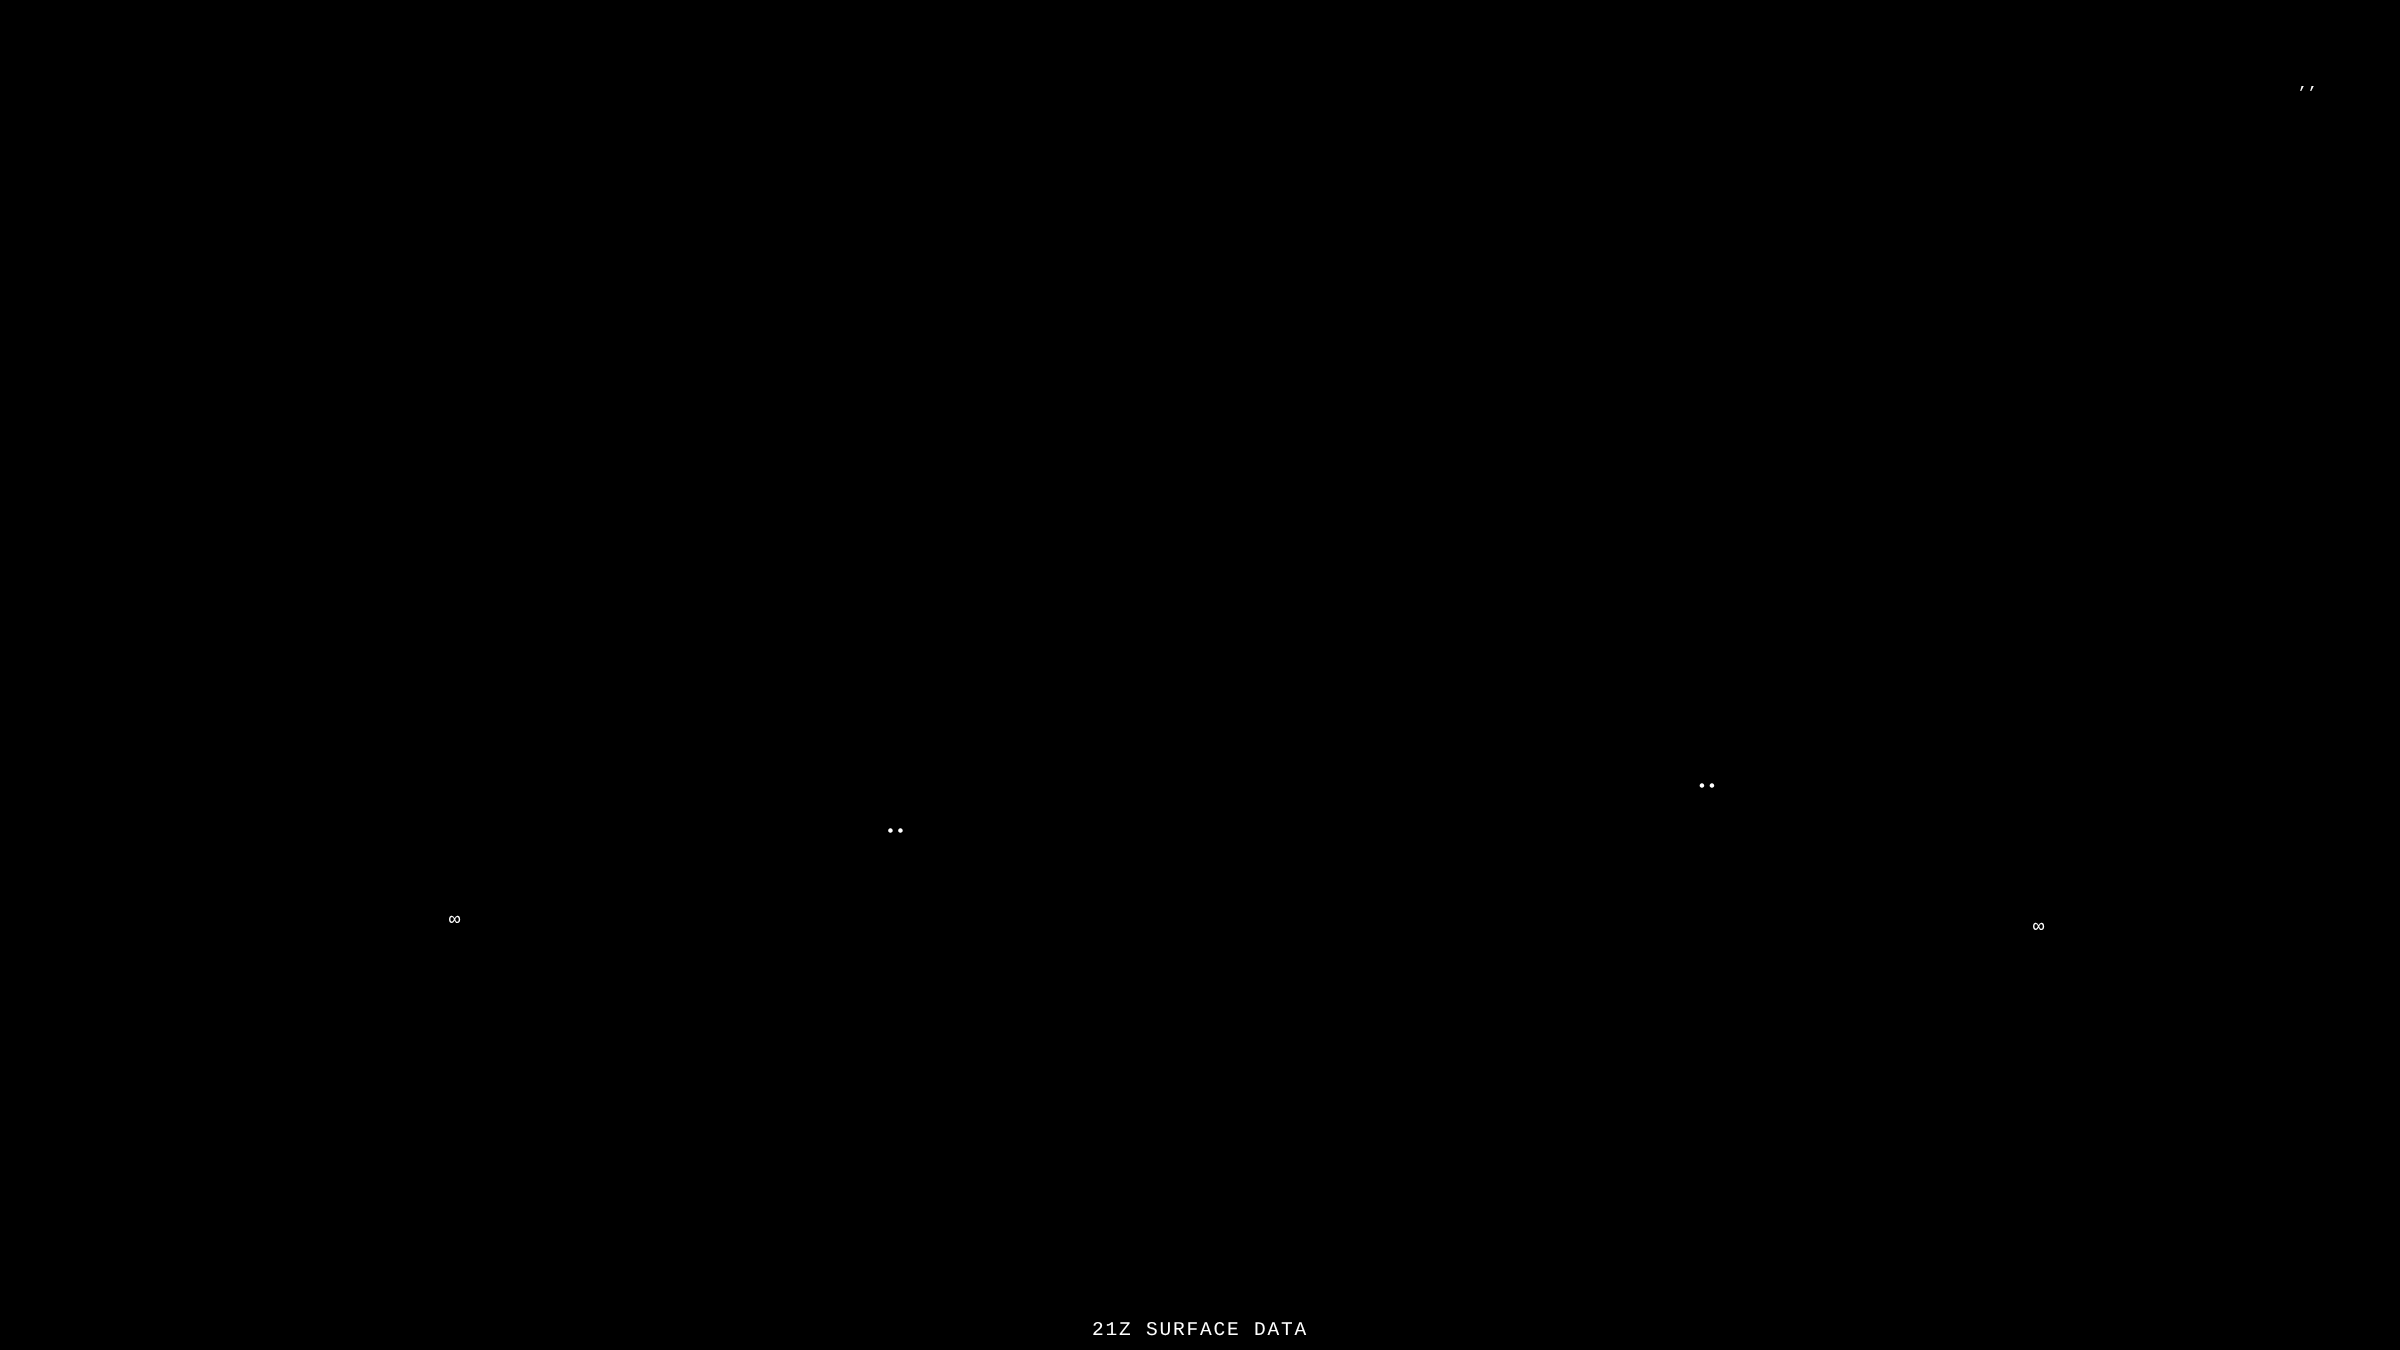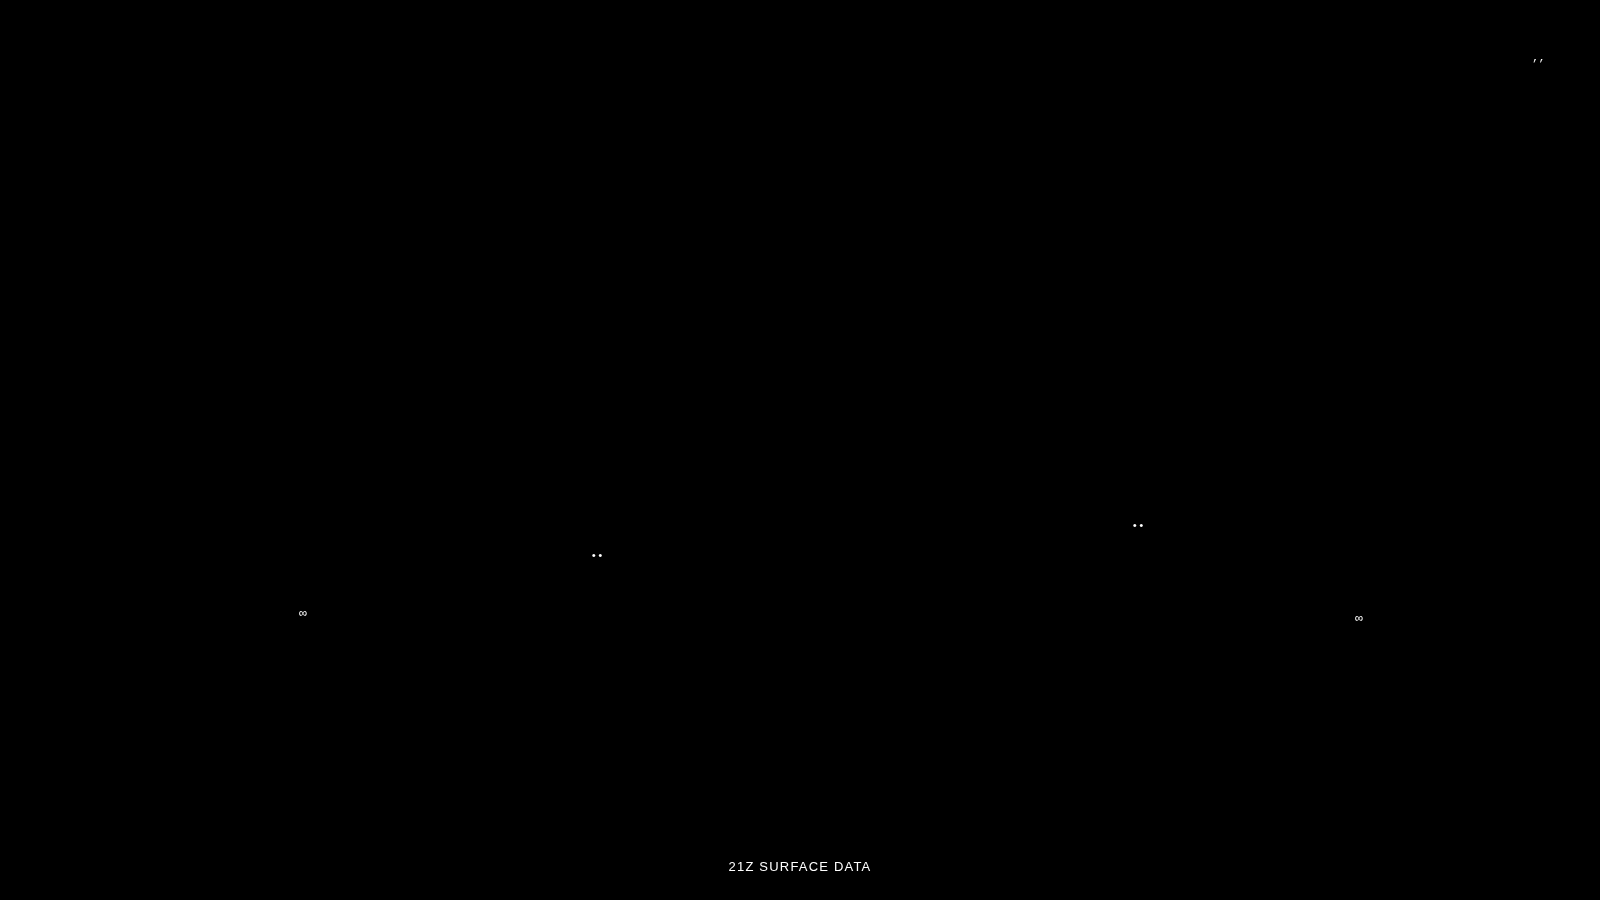--- a/index.html
+++ b/index.html
@@ -26,24 +26,25 @@
     transform: translate(-50%, -50%);
   }
   .station.small {
     font-size: 11px;
   }
   .title {
     position: absolute;
     left: 50%;
     transform: translateX(-50%);
     color: #ffffff;
-    font-family: Liberation Sans, sans-serif;
+    font-family: Liberation Mono, monospace;
     font-size: 13px;
     letter-spacing: 1.2px;
     white-space: pre;
+    margin-top: 20px;
   }
 </style>
 </head>
 <body>
 
 <div id="screen">
 
   <div>
     <div class="station" style="left:303px; top:613px;">∞</div>
     <div class="station small" style="left:597px; top:556px;">••</div>

